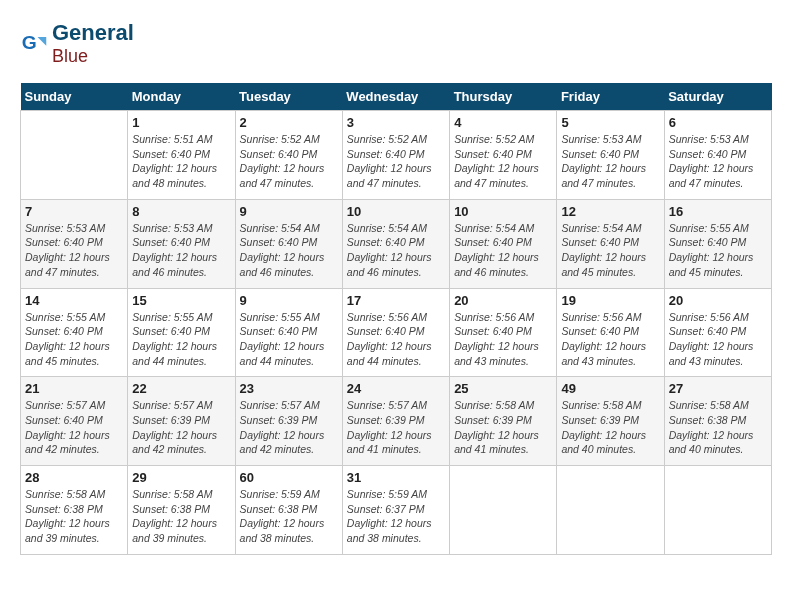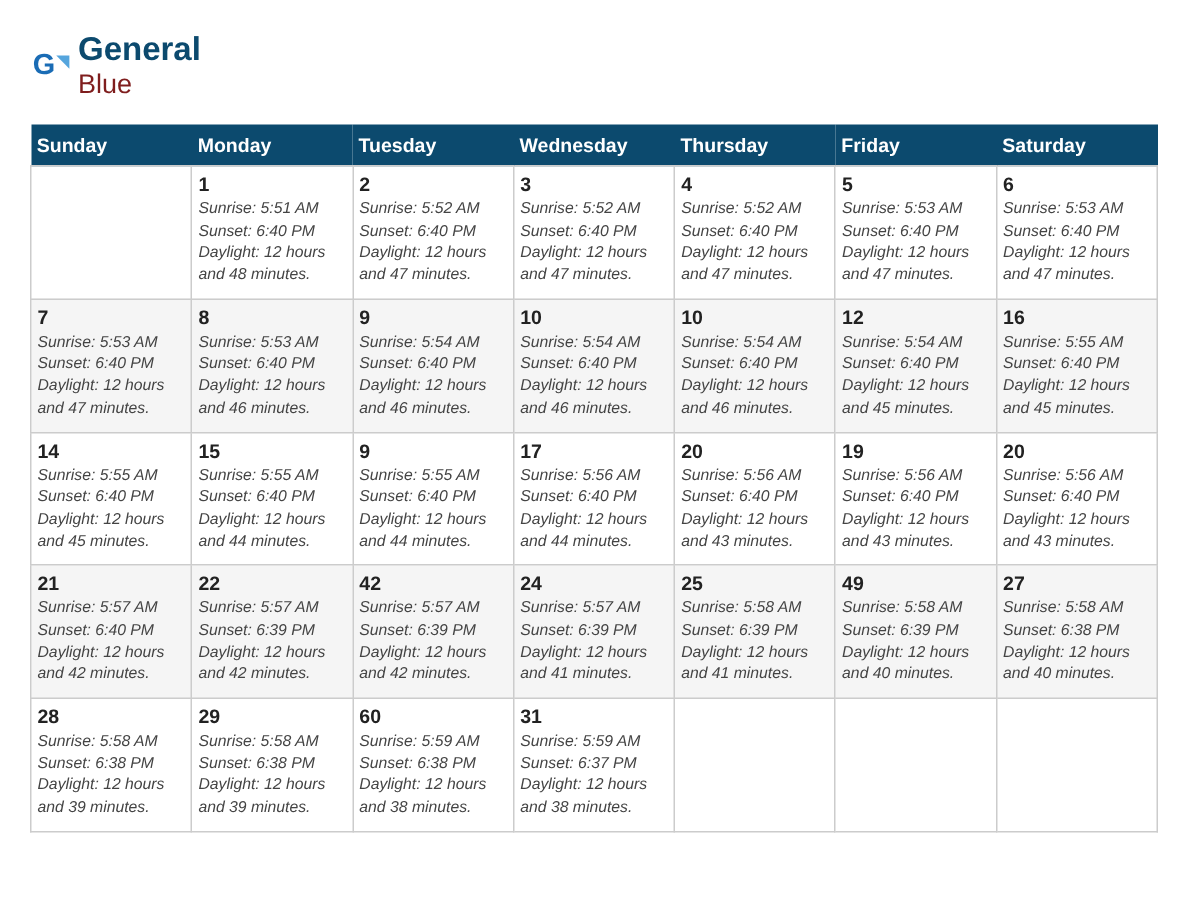--- a/index.html
+++ b/index.html
@@ -269,21 +269,21 @@
 and 42 minutes.</div>
         </td>
         <td>
           <span class="day-number">22</span>
           <div class="day-info" style="white-space: pre-line;">Sunrise: 5:57 AM
 Sunset: 6:39 PM
 Daylight: 12 hours
 and 42 minutes.</div>
         </td>
         <td>
-          <span class="day-number">42</span>
+          <span class="day-number">23</span>
           <div class="day-info" style="white-space: pre-line;">Sunrise: 5:57 AM
 Sunset: 6:39 PM
 Daylight: 12 hours
 and 42 minutes.</div>
         </td>
         <td>
           <span class="day-number">24</span>
           <div class="day-info" style="white-space: pre-line;">Sunrise: 5:57 AM
 Sunset: 6:39 PM
 Daylight: 12 hours

